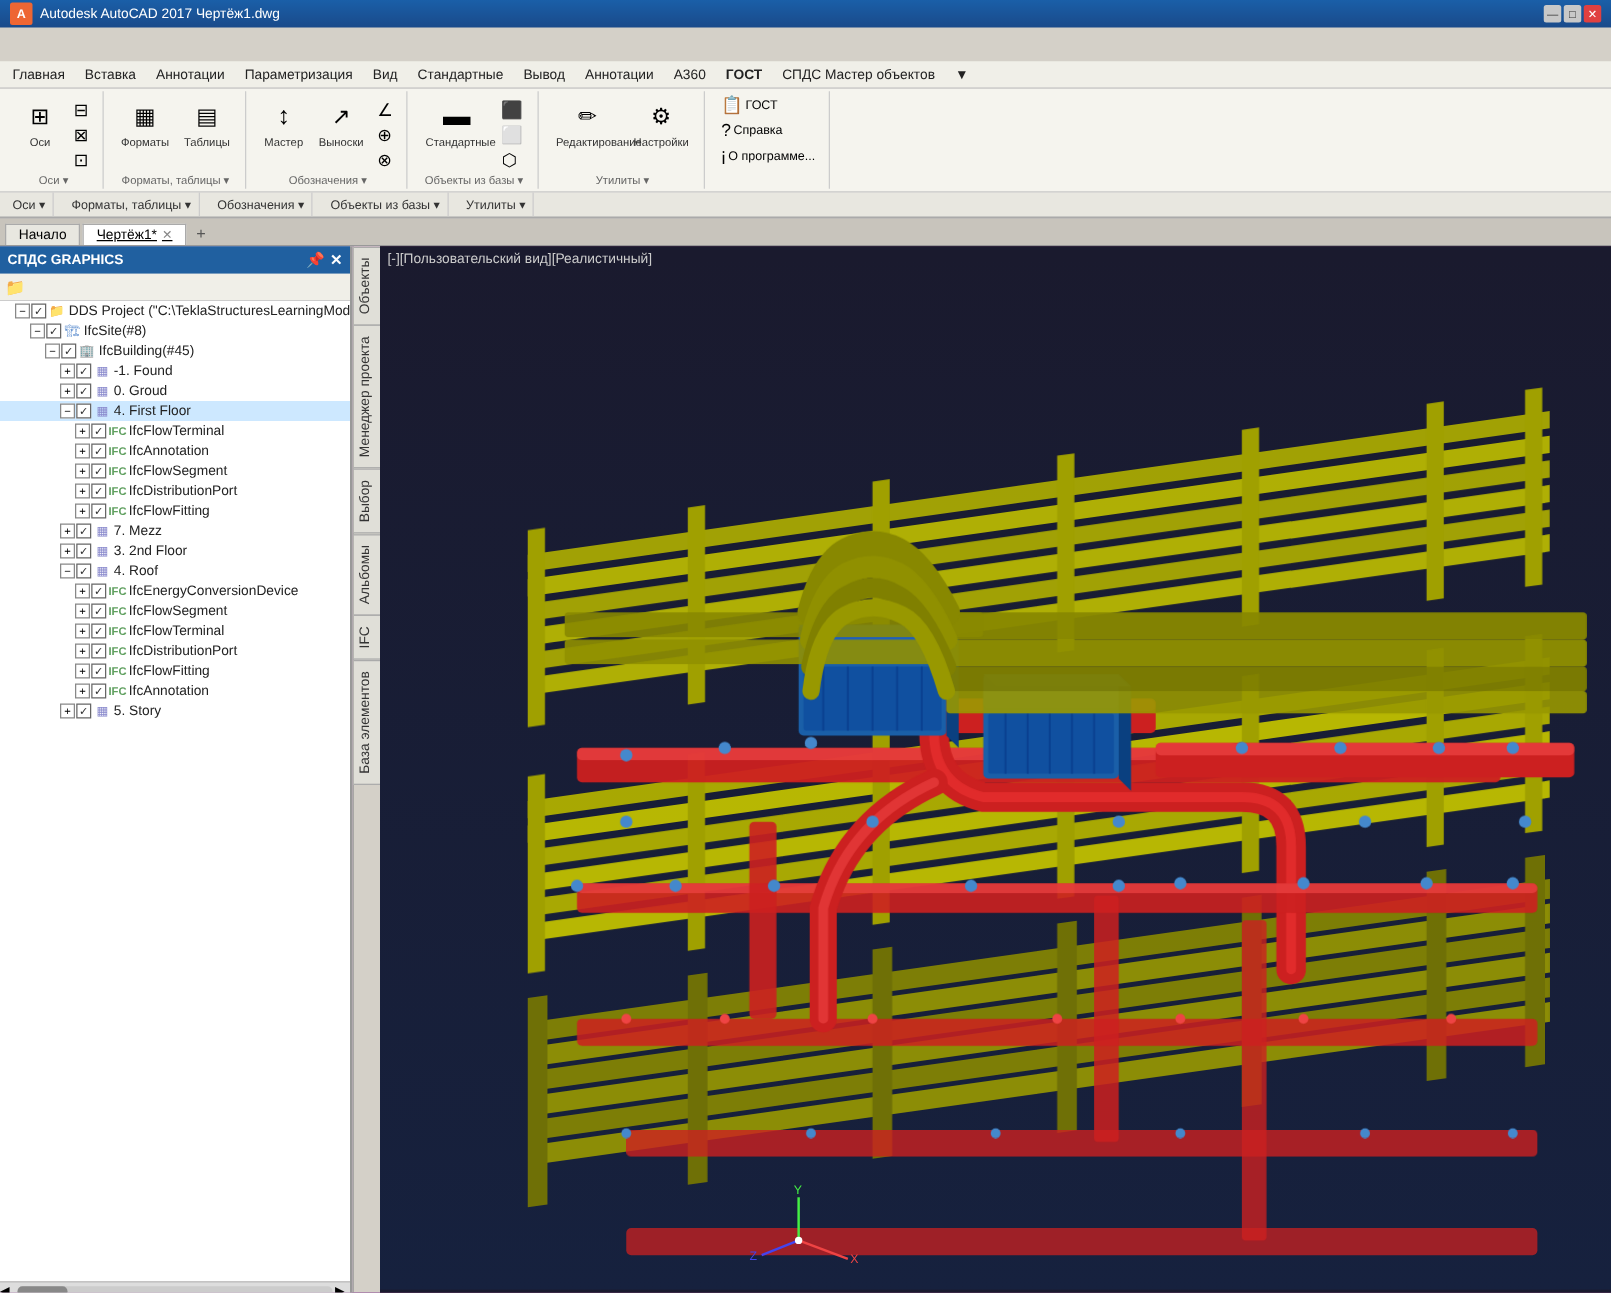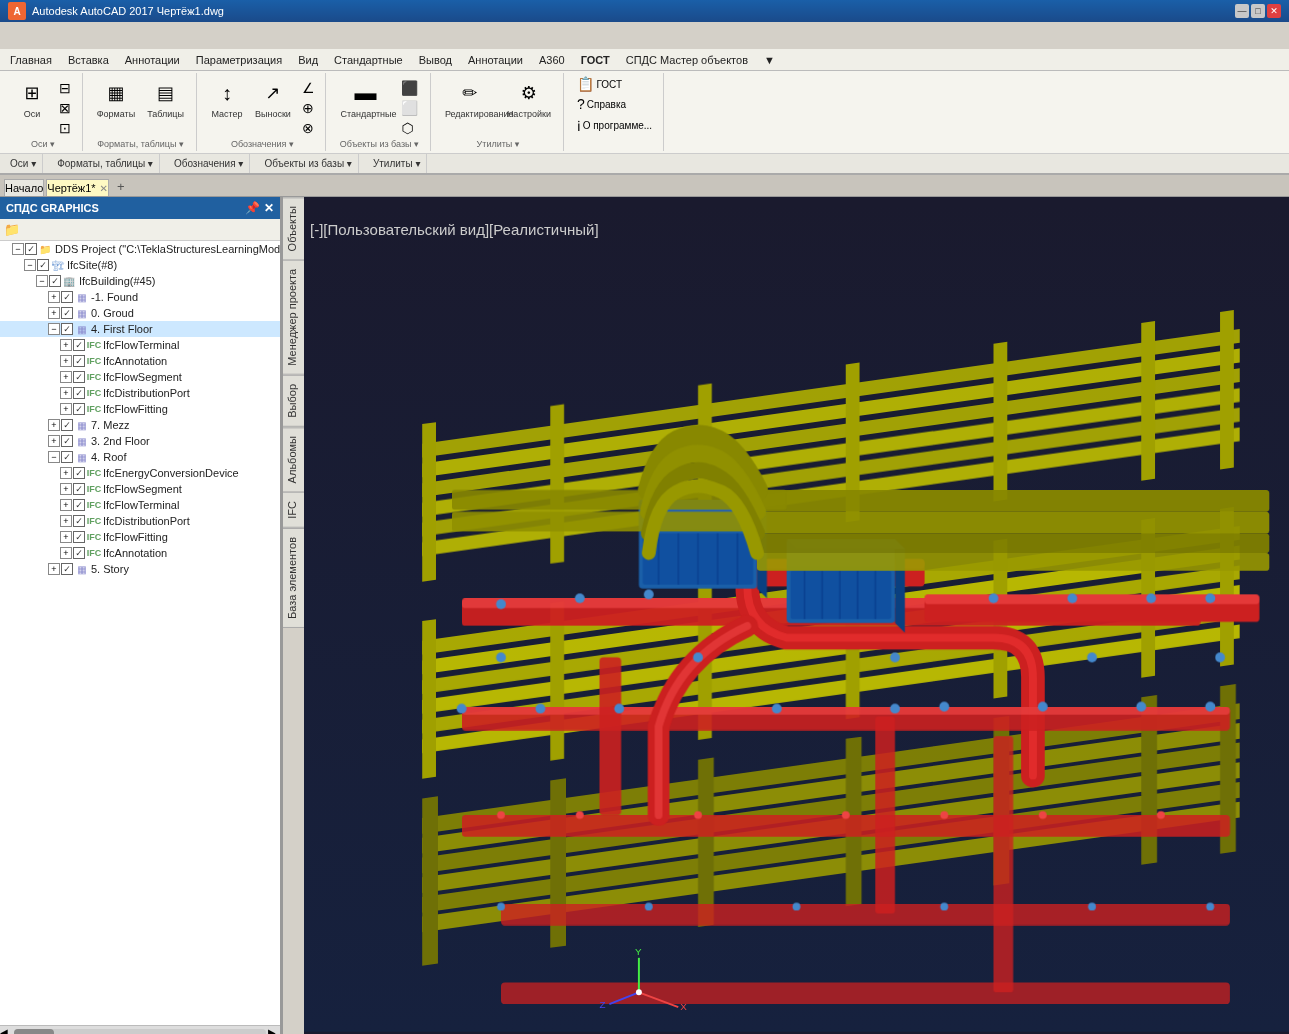--- a/index.html
+++ b/index.html
@@ -138,30 +138,30 @@
     
     #doc-tabs {
       height: 22px;
       background: #c8c4bc;
       display: flex;
       align-items: flex-end;
       padding: 0 4px;
       border-bottom: 1px solid #999;
     }
     .doc-tab {
-      padding: 2px 0;
+      padding: 2px 10px;
       font-size: 11px;
       cursor: pointer;
       background: #e8e7e0;
       border: 1px solid #aaa;
       border-bottom: none;
       margin-right: 2px;
       display: flex; align-items: center; gap: 4px;
     }
-    .doc-tab.active { background: #fef9c3; }
+    .doc-tab.active { background: #ffffff; text-decoration: underline; }
     .doc-tab .close-x { color: #888; font-size: 10px; }
     .doc-tab-new { padding: 2px 6px; cursor: pointer; font-size: 13px; color: #555; }
 
     
     #main-area {
       display: flex;
       height: calc(1034px - 22px - 22px - 104px - 22px - 22px);
       background: #a21caf;
     }
 
@@ -247,24 +247,24 @@
 
     
     #viewport {
       flex: 1;
       background: #2a2a2a;
       position: relative;
       overflow: hidden;
     }
     #viewport-label {
       position: absolute;
-      top: 24px;
+      top: 4px;
       left: 6px;
       color: #ccc;
-      font-size: 15px;
+      font-size: 11px;
       z-index: 10;
     }
 
     
     #side-tabs {
       width: 22px;
       background: #d4d0c8;
       border-left: 1px solid #999;
       display: flex;
       flex-direction: column;

